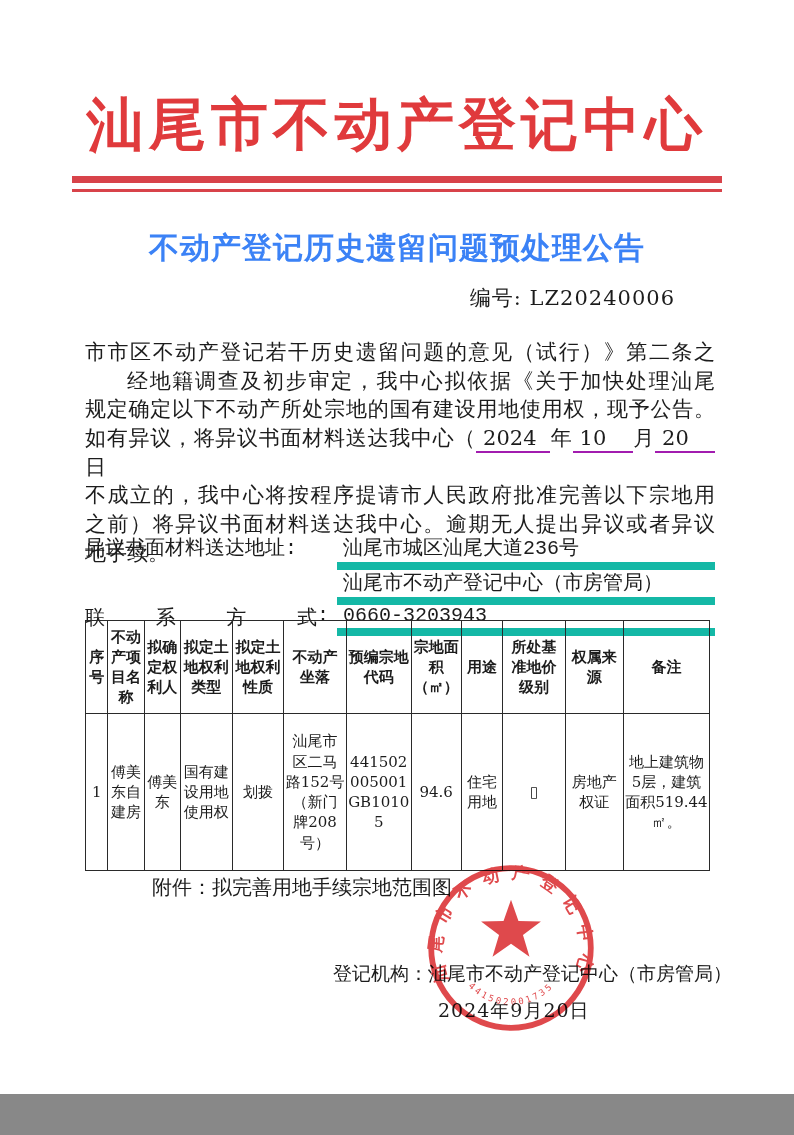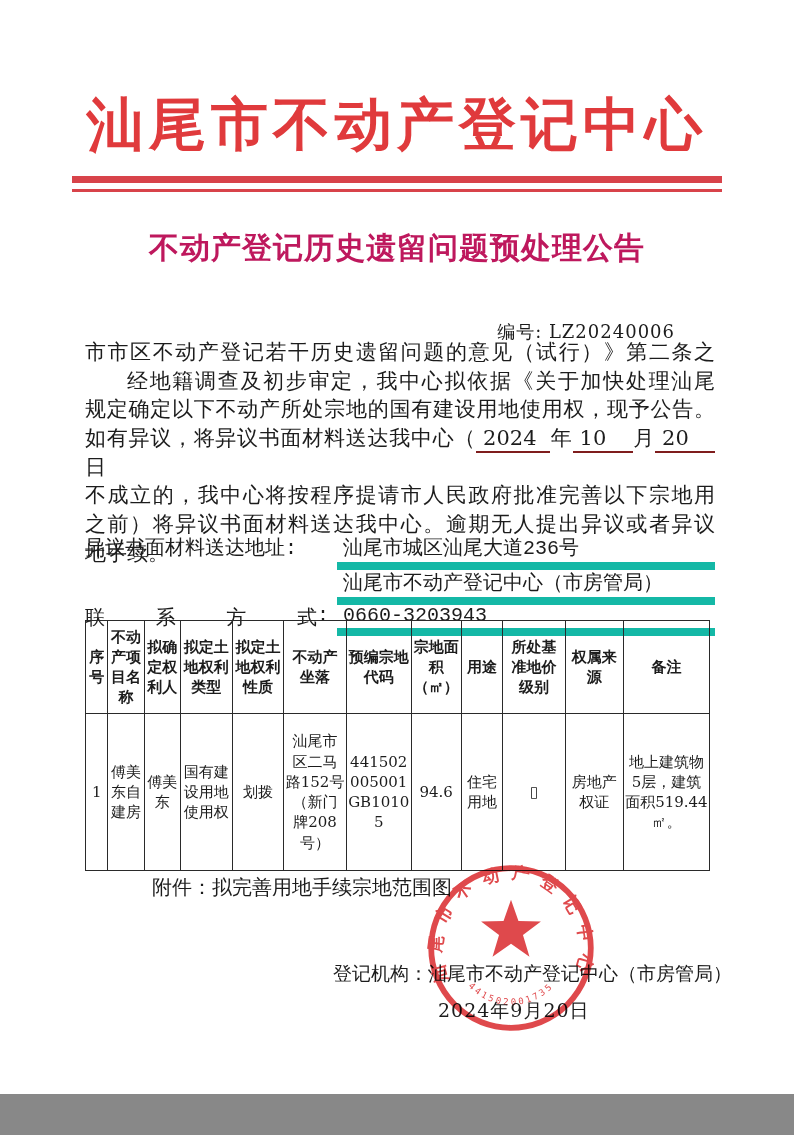--- a/index.html
+++ b/index.html
@@ -11,30 +11,30 @@
   .org-title{
     position:absolute;top:88px;left:0;right:0;margin:0;text-align:center;
     font-size:57px;font-weight:bold;color:#e03a3c;letter-spacing:5px;line-height:1.25;
   }
   .rule{position:absolute;left:72px;width:650px;background:#d8434a;}
   .rule.thick{top:176px;height:7px;}
   .rule.thin{top:189px;height:3px;}
   
   .notice-title{
     position:absolute;top:228px;left:0;right:0;margin:0;text-align:center;
-    font-size:30px;font-weight:800;color:#be185d;letter-spacing:1px;
+    font-size:30px;font-weight:800;color:#3b82f6;letter-spacing:1px;
   }
-  .doc-number{position:absolute;top:284px;right:119px;font-size:18px;letter-spacing:1px;margin-top:36px;}
+  .doc-number{position:absolute;top:284px;right:119px;font-size:21px;letter-spacing:1px;}
   
   .para{position:absolute;top:338px;left:85px;width:630px;font-size:21px;line-height:28.6px;}
   .pline{width:100%;}
   .pline.j{text-align:justify;text-align-last:justify;}
   .pline.indent{padding-left:42px;box-sizing:border-box;}
   .blank{
-    display:inline-block;text-align:center;border-bottom:2px solid #7f1d1d;
+    display:inline-block;text-align:center;border-bottom:2px solid #a21caf;
     padding:0 7px;min-width:46px;line-height:25px;
   }
   .blank.year{min-width:60px;}
   
   .delivery{position:absolute;top:534px;left:85px;width:630px;font-size:20px;}
   .drow{display:flex;align-items:flex-start;height:35px;font-family:Liberation Mono, monospace;}
   .dlabel{flex:0 0 252px;}
   .dvalue{flex:1;border-bottom:8px solid #14b8a6;padding:0 0 1px 6px;white-space:nowrap;}
   .drow.second .dindent{flex:0 0 252px;}
   .spread{flex:0 0 232px;display:inline-flex;justify-content:space-between;}

